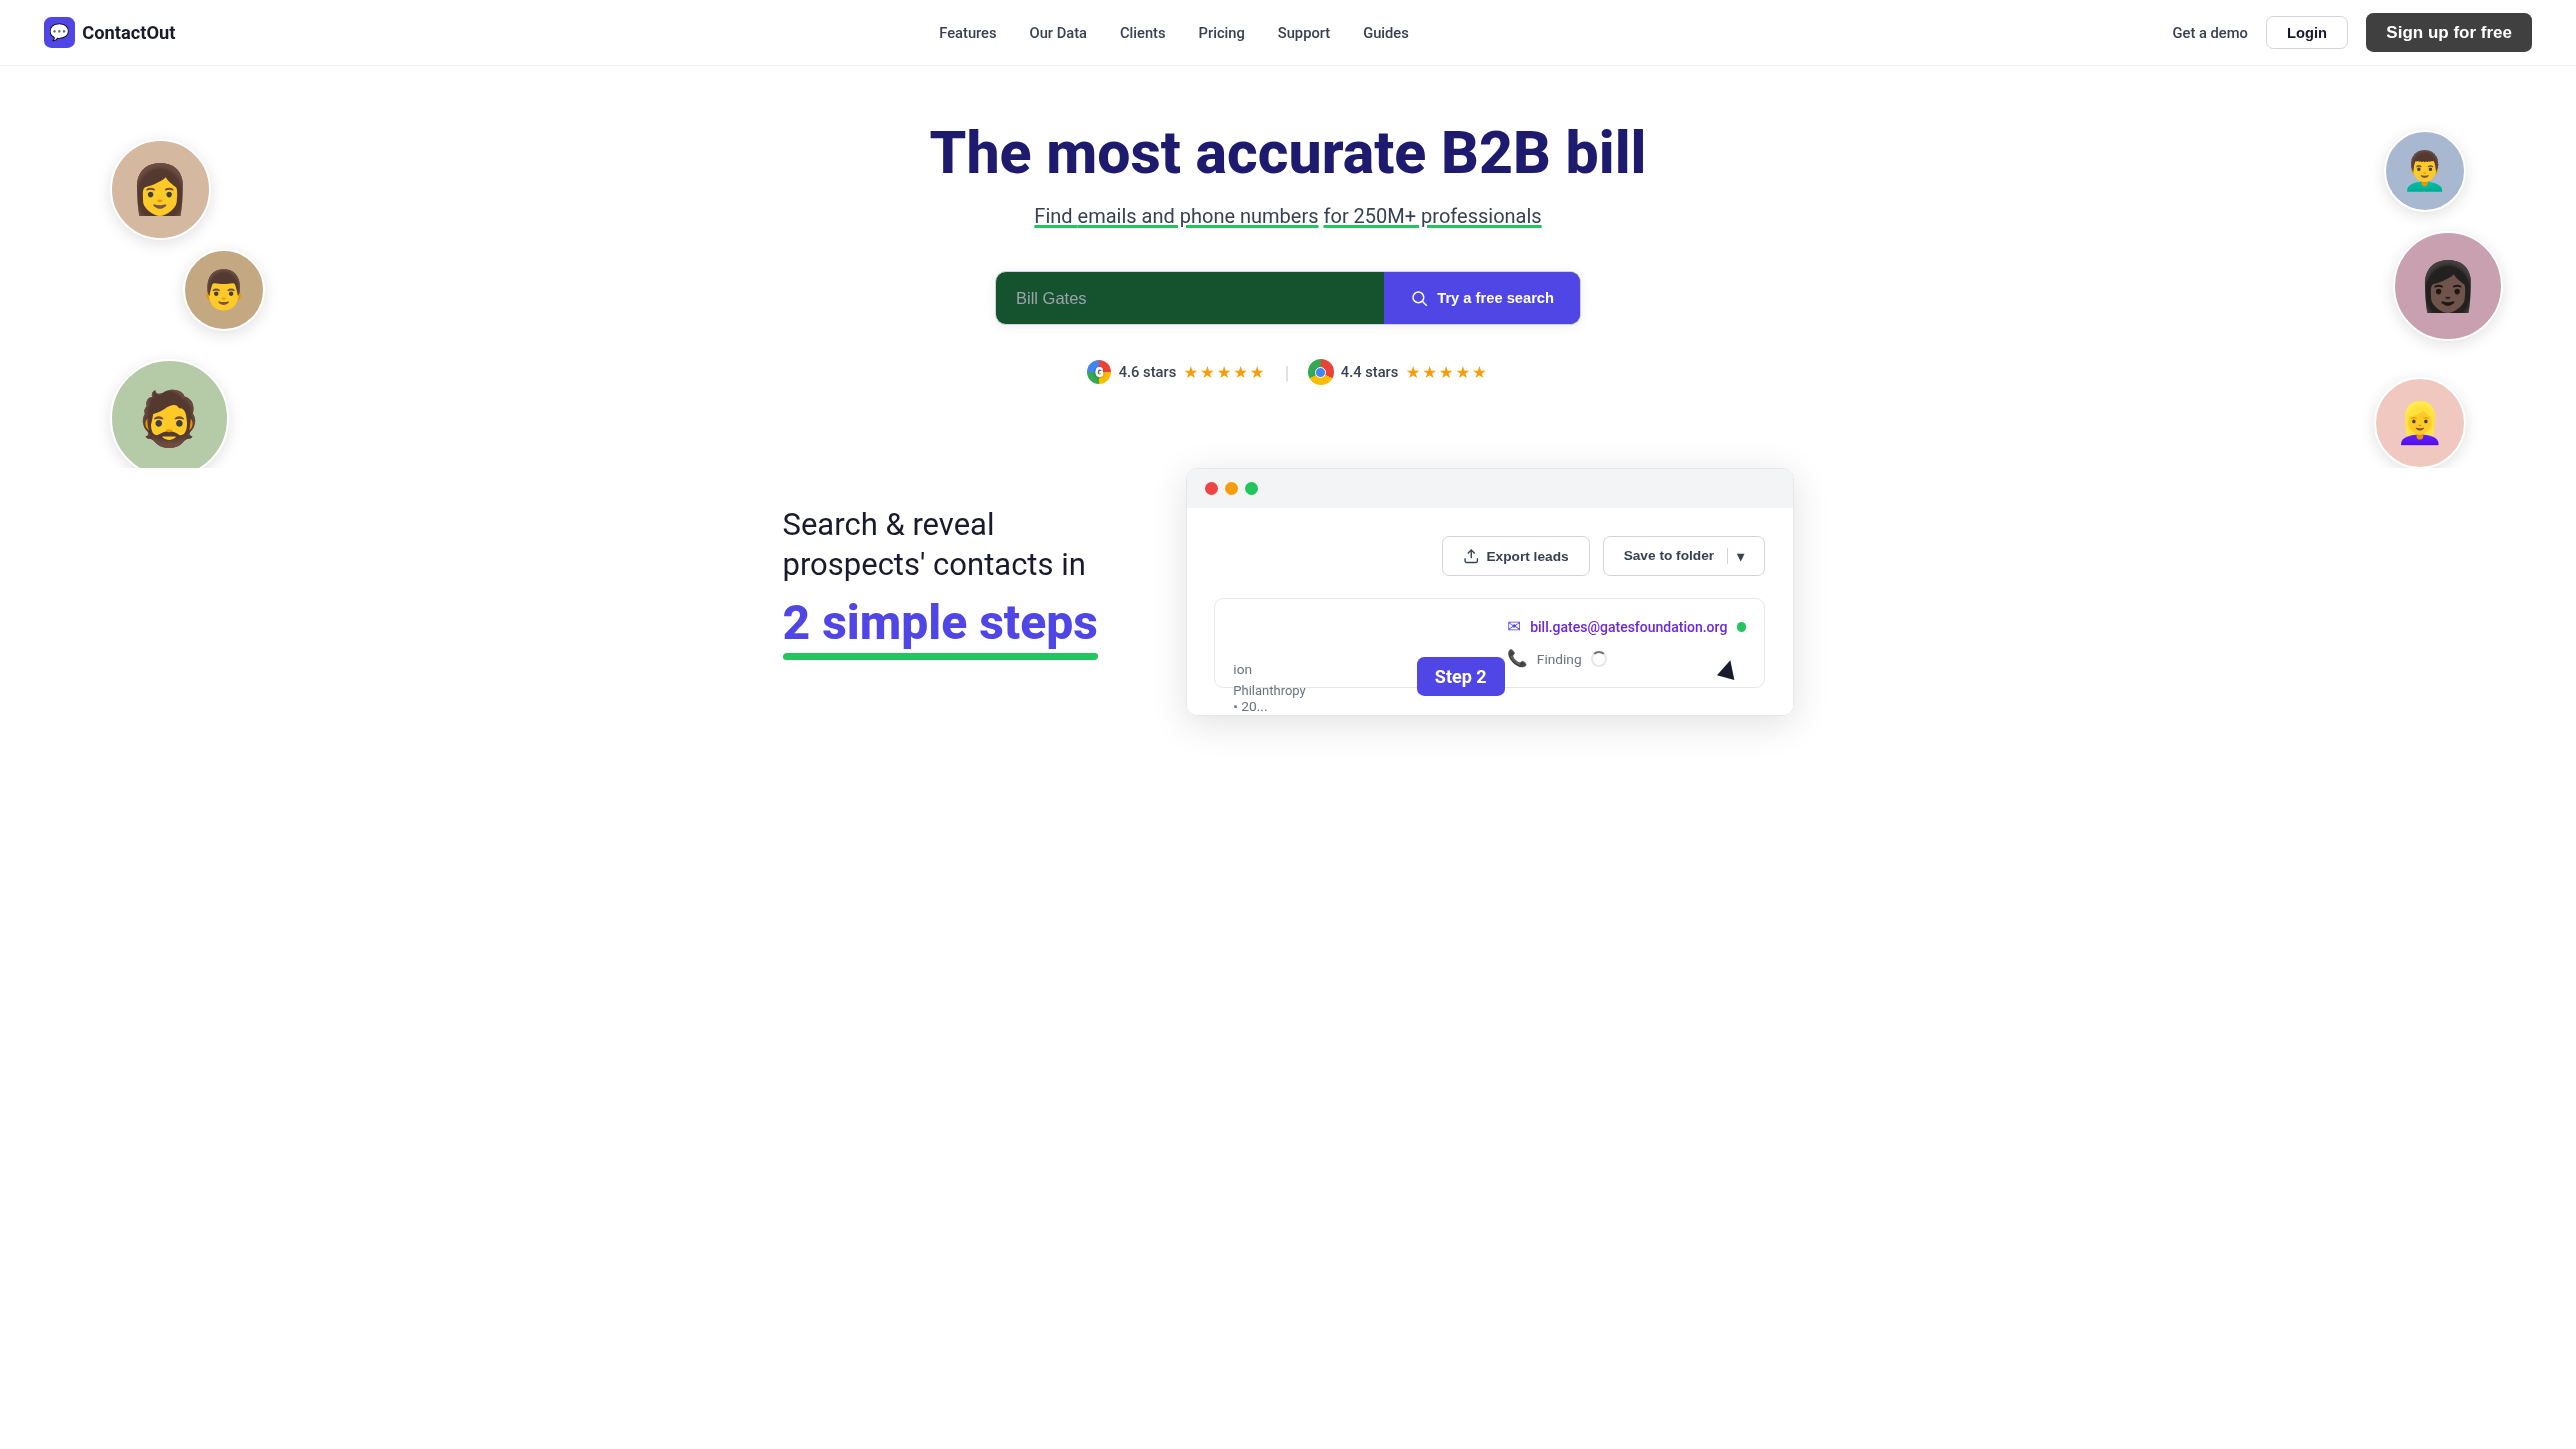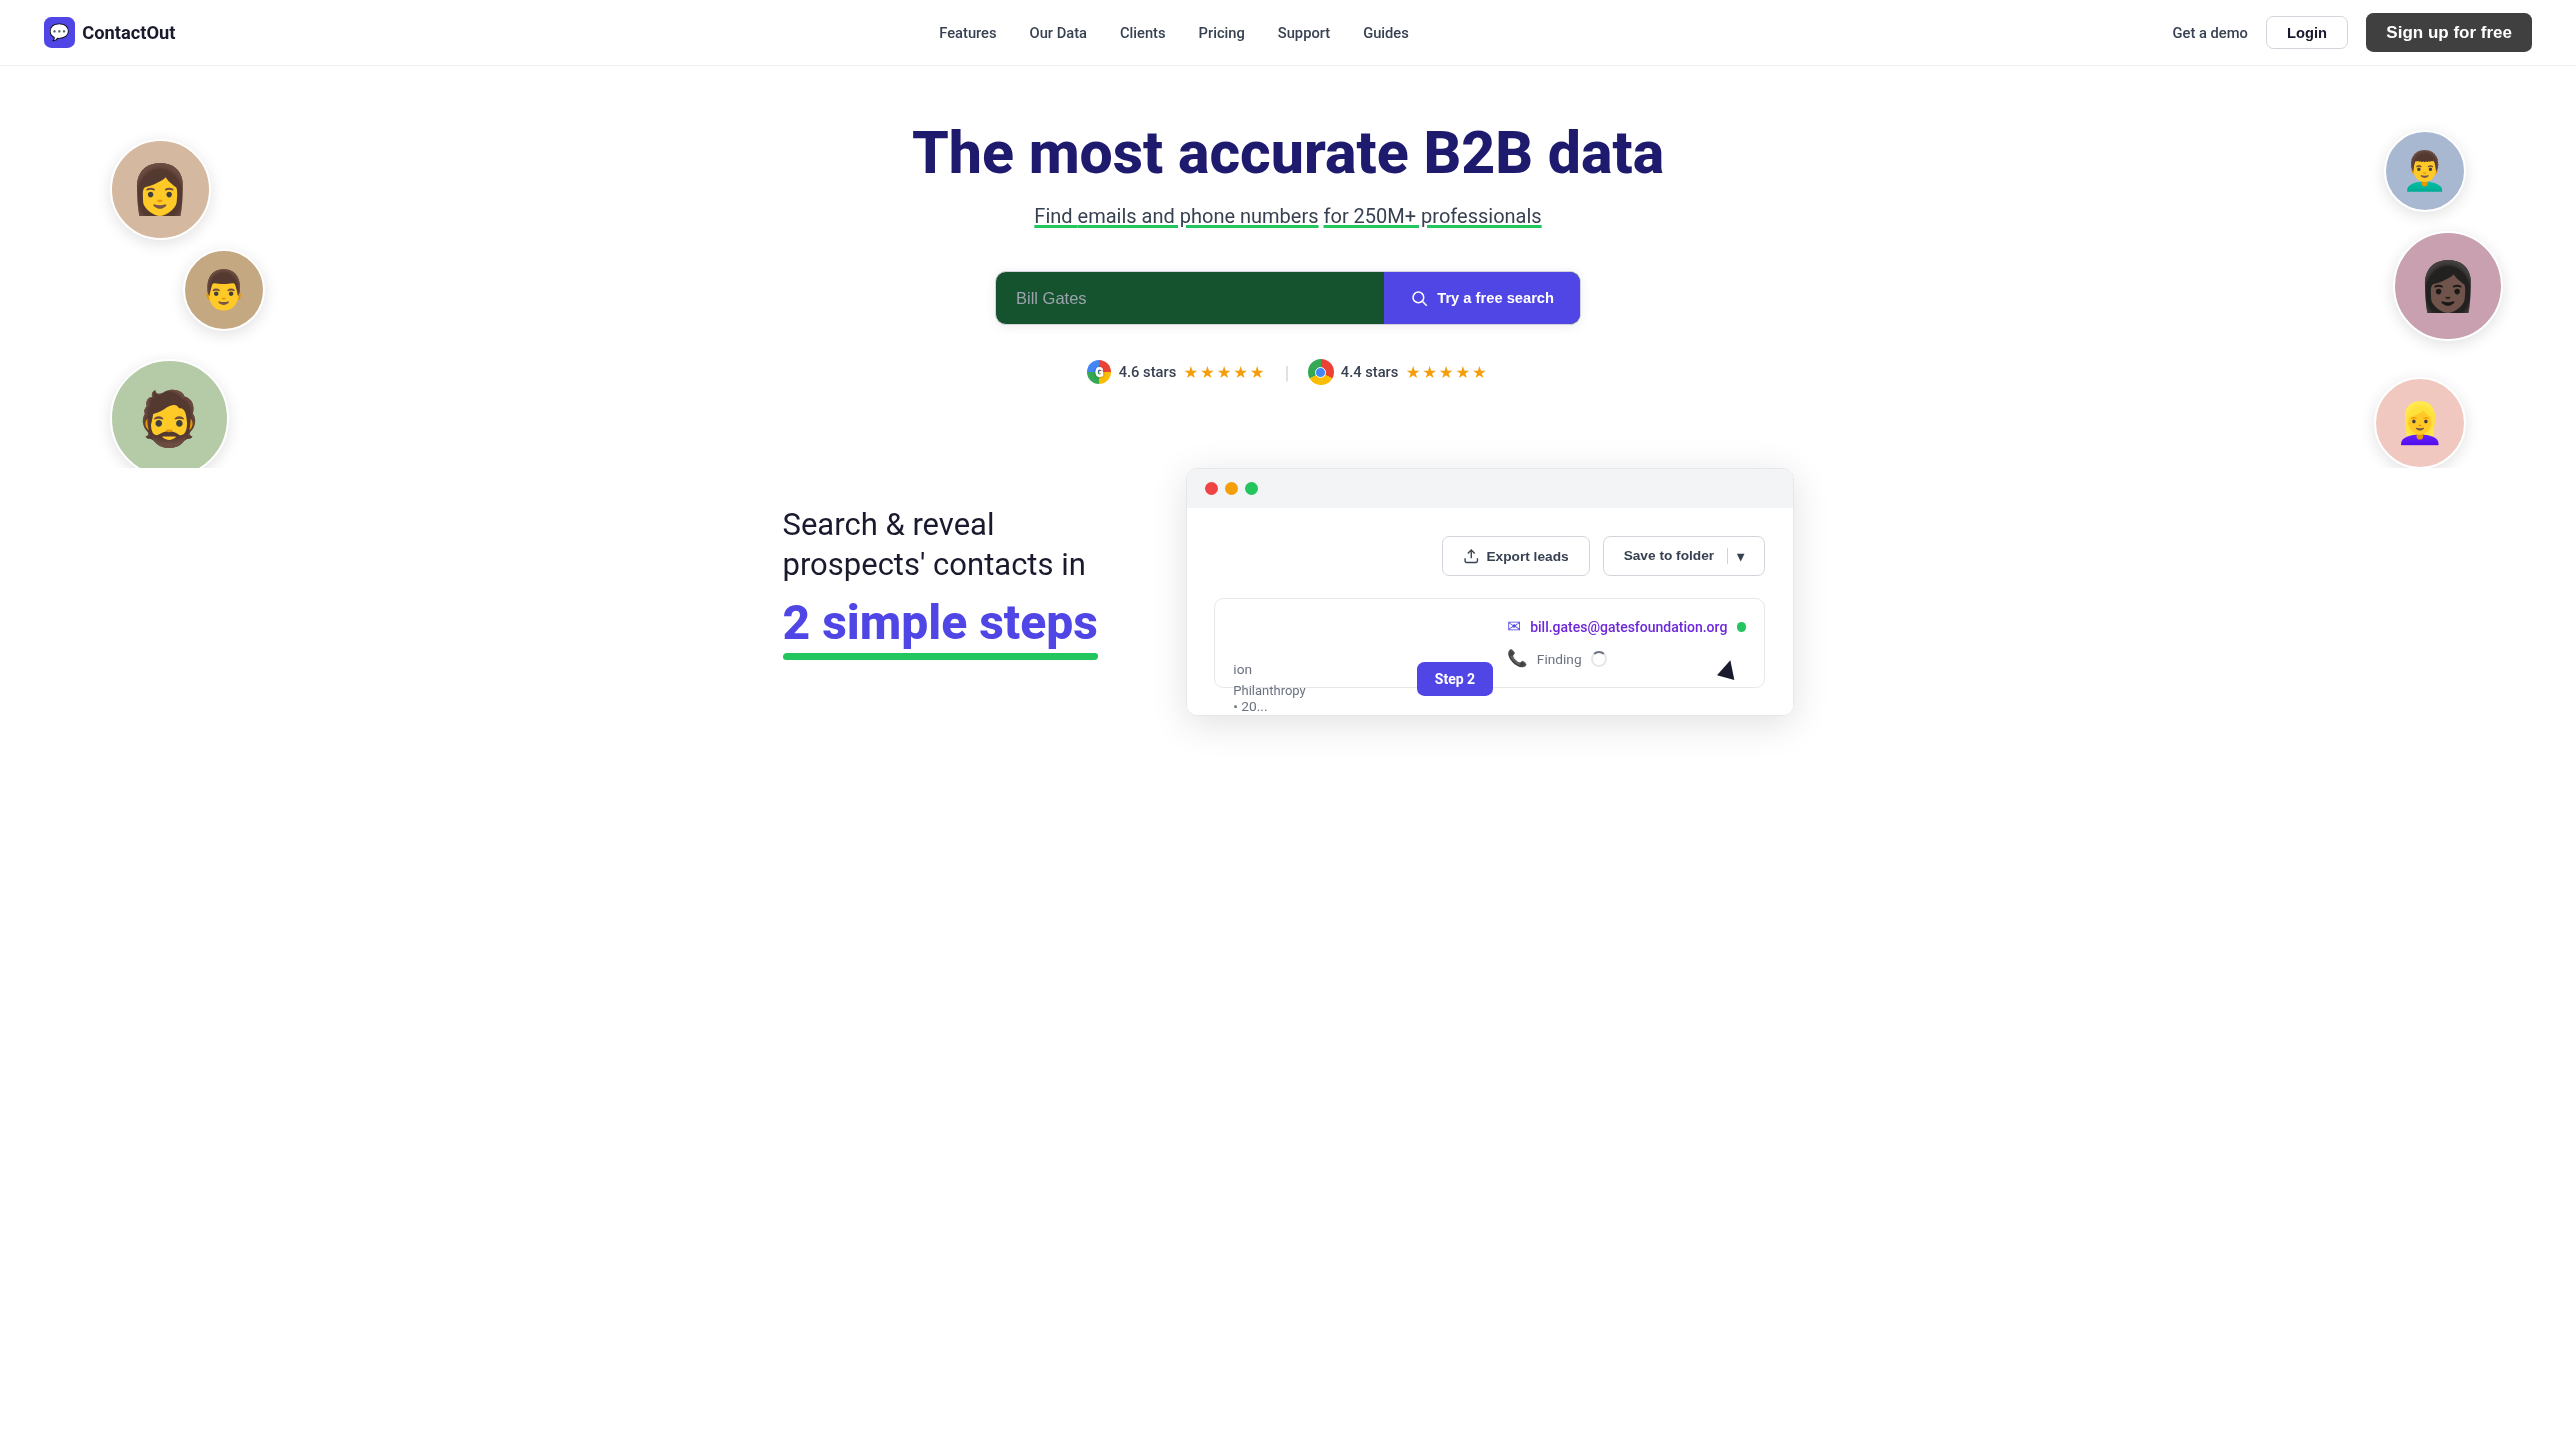--- a/index.html
+++ b/index.html
@@ -141,21 +141,21 @@
       width: 16.5px; height: 16.5px; border: 2.3px solid #e5e7eb;
       border-top-color: #6b7280; border-radius: 50%;
       animation: spin 0.8s linear infinite; display: inline-block;
     }
     @keyframes spin { to { transform: rotate(360deg); } }
 
     
     .step2-badge {
       position: absolute; bottom: -9.2px; left: 50%; transform: translateX(-73px);
       background: #4f46e5; color: #fff; border-radius: 7.3px;
-      padding: 9.2px 18.3px; font-size: 14px; font-weight: 700;
+      padding: 9.2px 18.3px; font-size: 18px; font-weight: 700;
     }
 
     
     .cursor-arrow {
       position: absolute; bottom: 9.2px; right: 27.5px;
       width: 0; height: 0;
       border-left: 9.2px solid transparent;
       border-right: 9.2px solid transparent;
       border-bottom: 18.3px solid #1a1a2e;
       transform: rotate(15deg);
@@ -220,21 +220,21 @@
   <div class="avatar-topright avatar-circle medium" style="background: #a8b8d0;">
     <span style="font-size:38px;">👨‍🦱</span>
   </div>
   <div class="avatar-midright avatar-circle" style="width:110px;height:110px;position:absolute;top:165px;right:73px;background:#c8a0b0;">
     <span style="font-size:48px;">👩🏿</span>
   </div>
   <div class="avatar-bottomright avatar-circle medium" style="width:92px;height:92px;position:absolute;top:311px;right:110px;background:#f0c8c0;">
     <span style="font-size:40px;">👱‍♀️</span>
   </div>
 
-  <h1>The most accurate B2B data</h1>
+  <h1>The most accurate B2B bill</h1>
 
   <p class="hero-sub">
     <span>Find </span>
     <span style="text-decoration: underline; text-decoration-color: #22c55e; text-decoration-thickness: 2.7px;">emails and phone numbers</span>
     <span> for 250M+ professionals</span>
   </p>
 
   <div class="search-container">
     <input class="search-input" type="text" value="Bill Gates" placeholder="Bill Gates" style="">
     <button class="search-btn">

